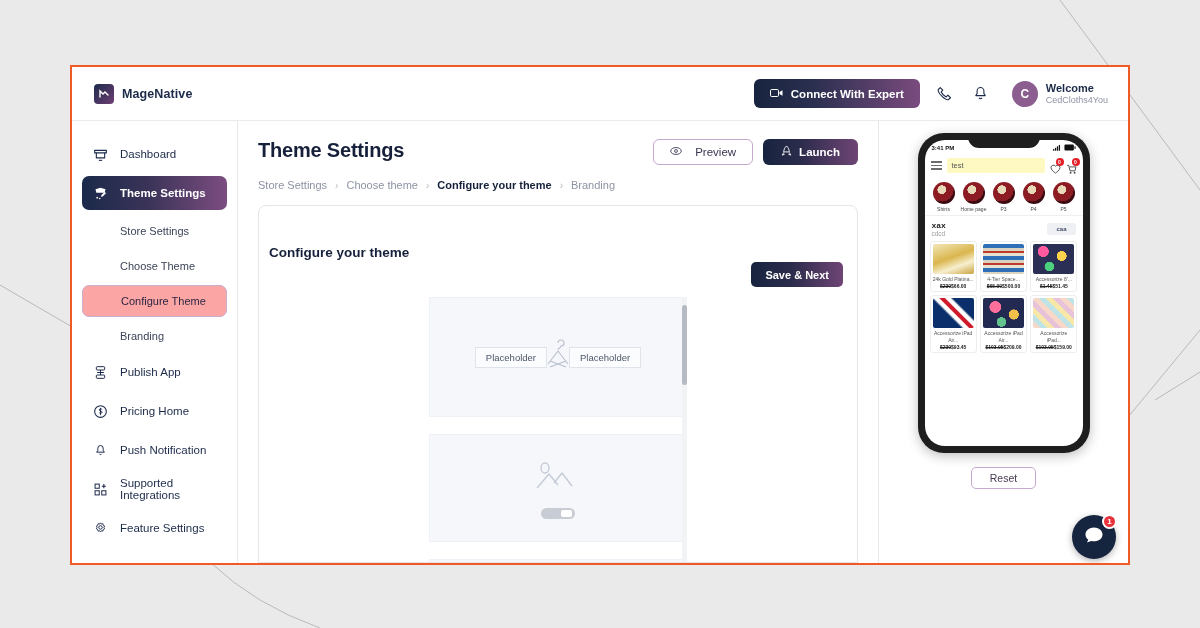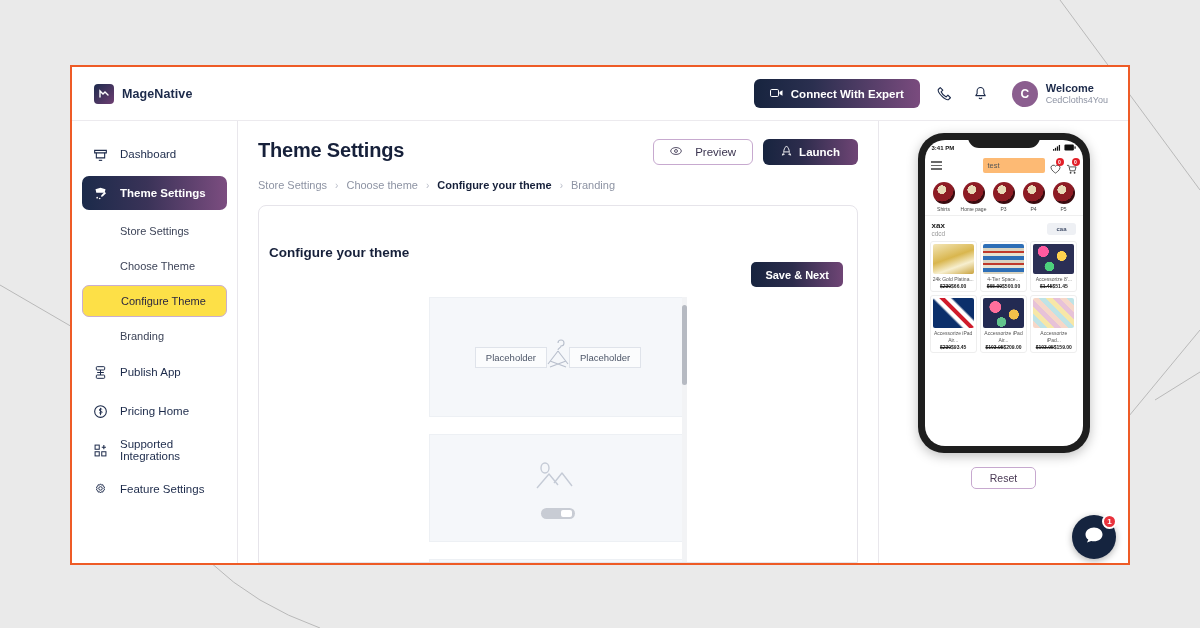--- a/index.html
+++ b/index.html
@@ -84,21 +84,21 @@
   .nav-item.active {
     background: linear-gradient(90deg, #1b2a4a 0%, #3a3358 45%, #7c4d80 100%);
     color: #fff; font-weight: bold;
   }
   .nav-sub {
     display: flex; align-items: center;
     height: 32px; padding-left: 38px; border-radius: 7px;
     font-size: 11px; color: #3d4458; cursor: pointer; margin-bottom: 3px;
   }
   .nav-sub.selected {
-    background: #fde047; border: 1px solid #c9aed0; color: #2a2640;
+    background: #fca5a5; border: 1px solid #c9aed0; color: #2a2640;
   }
 
   
   .main { flex: 1; min-width: 0; padding: 18px 20px 0 20px; display:flex; flex-direction: column; }
   .page-head { display: flex; align-items: flex-start; }
   .page-title { font-size: 20px; font-weight: bold; color: #16203a; letter-spacing: -.2px; }
   .head-actions { margin-left: auto; display: flex; gap: 10px; }
   .btn-preview {
     display:flex; align-items:center; gap:13px;
     height: 26px; padding: 0 16px; border-radius: 6px;
@@ -178,38 +178,38 @@
   }
   .statusbar {
     height: 15px; display:flex; align-items:center; justify-content:space-between;
     padding: 0 7px; font-size: 6px; font-weight: bold; color: #111;
   }
   .sb-right { display:flex; align-items:center; gap:3px; }
   .searchrow { display:flex; align-items:center; gap:5px; padding: 3px 6px 5px 6px; }
   .burger { display:flex; flex-direction:column; gap:2px; }
   .burger i { display:block; width:11px; height:1.5px; background:#6b6b6b; }
   .searchbox {
-    flex:1; height: 15px; background:#fdba74; border-radius:2px;
-    display:flex; align-items:center; padding:0 5px; font-size:7.5px; color:#565656;margin-left:36px;
+    flex:1; height: 15px; background:#fef9c3; border-radius:2px;
+    display:flex; align-items:center; padding:0 5px; font-size:7.5px; color:#565656;
   }
   .badge-ico { position: relative; width: 11px; height: 11px; }
   .badge-dot {
     position:absolute; top:-2px; right:-3px; width:8px; height:8px; border-radius:50%;
     background:#e21f28; color:#fff; font-size:5px; font-weight:bold;
     display:flex; align-items:center; justify-content:center;
   }
   .cats { display:flex; justify-content:space-around; padding: 4px 4px 3px 4px; border-bottom:1px solid #efefef; }
   .cat { display:flex; flex-direction:column; align-items:center; gap:2px; width: 28px; }
   .cat-img {
     width: 22px; height: 22px; border-radius: 50%;
     background: radial-gradient(circle at 40% 35%, #e8d9b8 0 22%, #8d1b24 23% 60%, #3a0b10 61%);
   }
   .cat-lbl { font-size: 5px; color: #4a4a4a; white-space:nowrap; }
   .sec-head { display:flex; align-items:center; padding: 5px 7px 2px 7px; }
-  .sec-t { font-size: 8px; font-weight: bold; color:#222; }
+  .sec-t { font-size: 8px; font-weight: bold; color:#222;font-family:Liberation Mono, monospace; }
   .sec-s { font-size: 6.5px; color:#9a9a9a; }
   .sec-btn {
     margin-left:auto; background:#eef0f4; border-radius:3px; padding:3px 9px;
     font-size:6px; font-weight:bold; color:#44506b;
   }
   .grid { display:grid; grid-template-columns: repeat(3,1fr); gap: 3px; padding: 2px 5px; }
   .pcard { border:1px solid #eee; border-radius:3px; padding:2px; background:#fff; }
   .pimg { height: 30px; border-radius:2px; }
   .ptitle { font-size: 5px; color:#555; line-height:1.25; margin-top:2px; text-align:center; }
   .pprice { font-size: 5px; font-weight:bold; color:#222; text-align:center; margin-top:1px; }
@@ -340,20 +340,29 @@
         <div class="nav-item">
           <span class="nav-ico">
             <svg width="15" height="15" viewBox="0 0 18 18">
                 <circle cx="9" cy="9" r="7" stroke="#1c2a4a" stroke-width="1.3" fill="none"></circle>
                 <path d="M11 6.5c-.5-.8-3.5-1-3.5.7s3.5.8 3.5 2.6c0 1.6-3 1.5-3.6.6M9 4.6v8.8" stroke="#1c2a4a" stroke-width="1.1" fill="none"></path>
               </svg>
           </span>
           <span>Pricing Home</span>
         </div>
 
+        <div class="nav-item">
+          <span class="nav-ico">
+            <svg width="15" height="15" viewBox="0 0 18 18">
+                <path d="M9 3a3.2 3.2 0 00-3.2 3.2v2.6L4.4 11h9.2l-1.4-2.2V6.2A3.2 3.2 0 009 3z" fill="none" stroke="#1c2a4a" stroke-width="1.2" stroke-linejoin="round"></path>
+                <path d="M7.7 13a1.4 1.4 0 002.6 0" fill="none" stroke="#1c2a4a" stroke-width="1.2"></path>
+              </svg>
+          </span>
+          <span>Push Notification</span>
+        </div>
 
         <div class="nav-item">
           <span class="nav-ico">
             <svg width="15" height="15" viewBox="0 0 18 18">
                 <rect x="2.5" y="2.5" width="5" height="5" stroke="#1c2a4a" stroke-width="1.2" fill="none"></rect>
                 <rect x="2.5" y="10.5" width="5" height="5" stroke="#1c2a4a" stroke-width="1.2" fill="none"></rect>
                 <rect x="10.5" y="10.5" width="5" height="5" stroke="#1c2a4a" stroke-width="1.2" fill="none"></rect>
                 <path d="M13 2.5v5M10.5 5h5" stroke="#1c2a4a" stroke-width="1.3"></path>
               </svg>
           </span>

